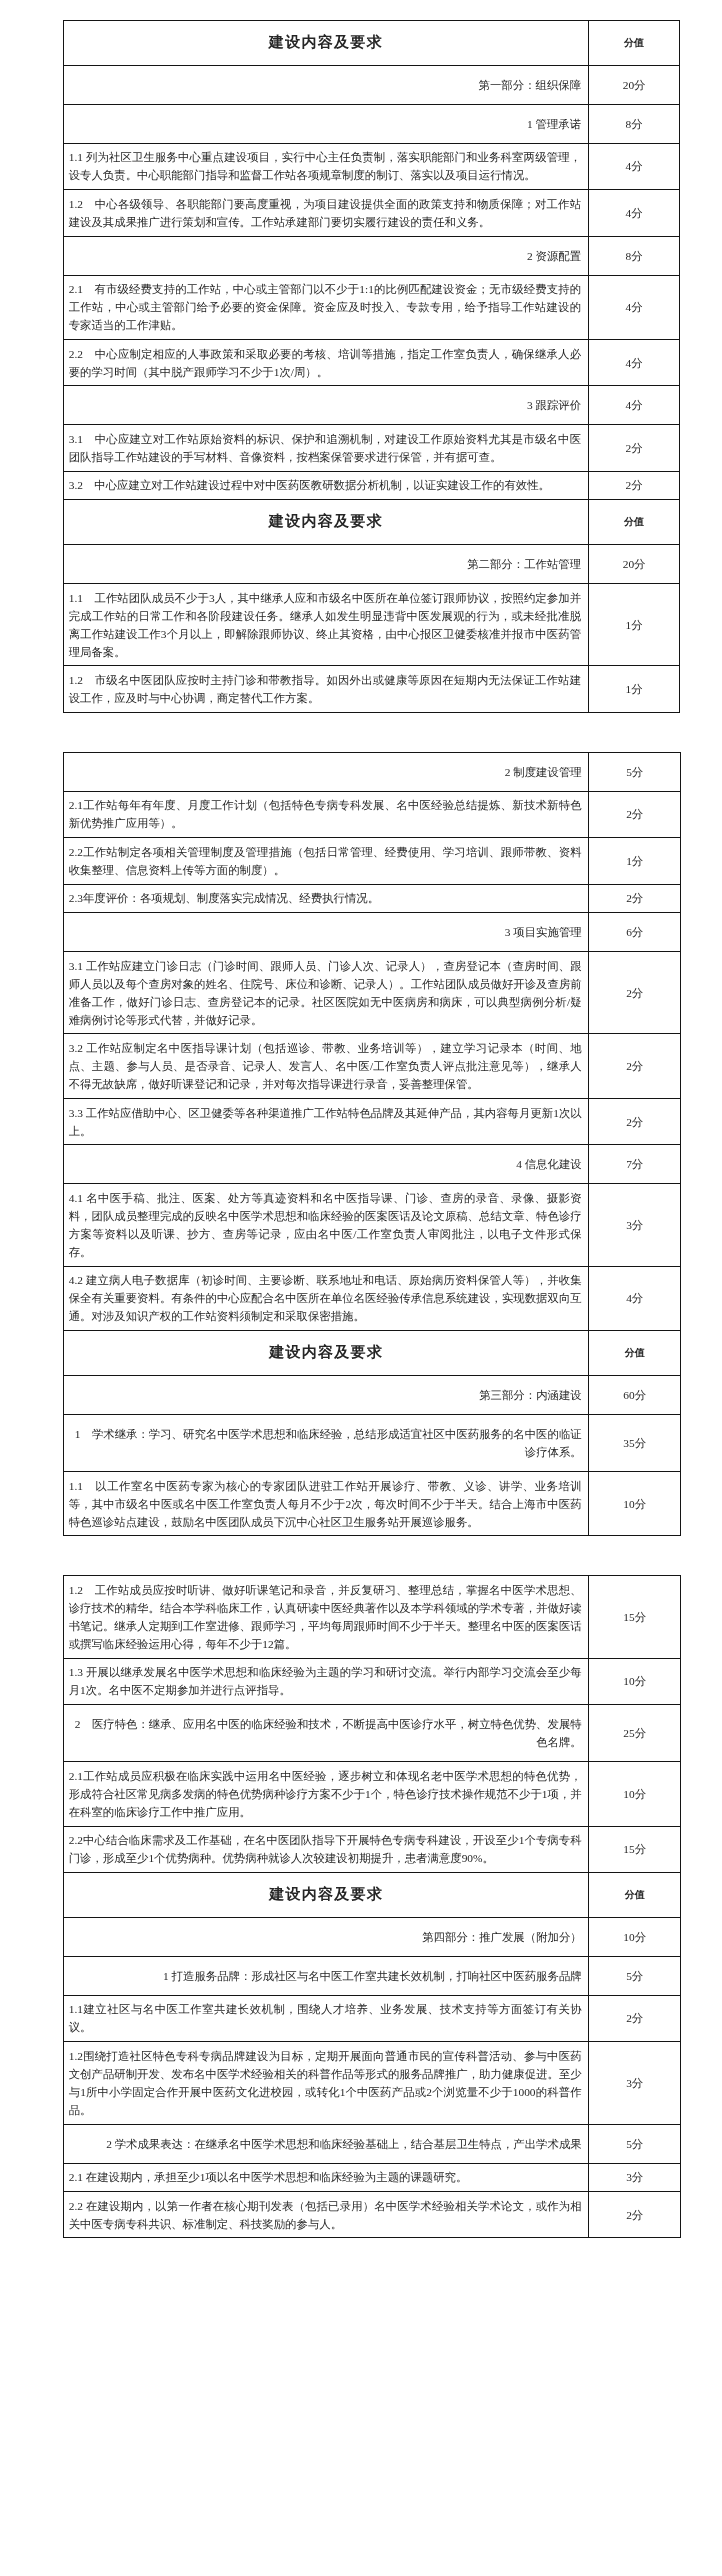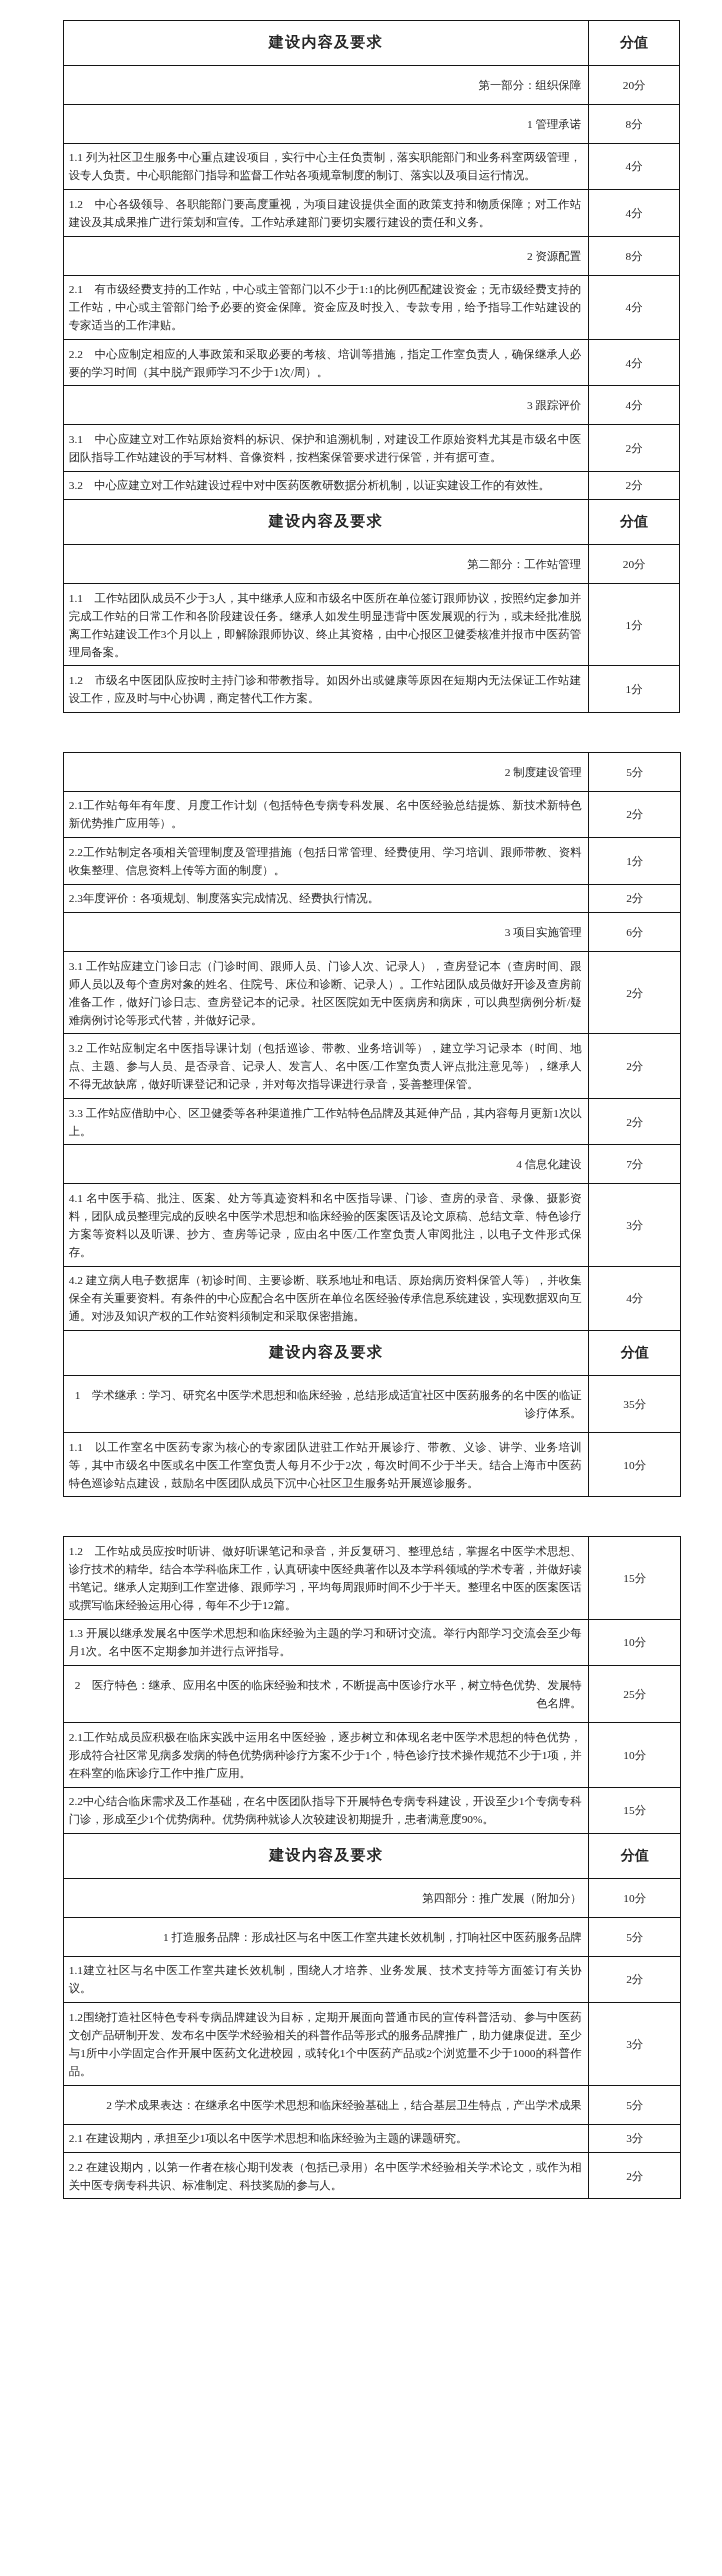--- a/index.html
+++ b/index.html
@@ -50,21 +50,21 @@
   }
   tr.row-head td.content {
     text-align: center;
     font-weight: bold;
     font-size: 15px;
     padding: 10px 5.4px;
     letter-spacing: 1.3px;
   }
   tr.row-head td.score {
     font-weight: bold;
-    font-size: 14px;
+    font-size: 10px;
   }
   tr.row-part td.content,
   tr.row-section td.content {
     font-weight: normal;
     padding-top: 10px;
     padding-bottom: 10px;
     text-align: right;
   }
 </style>
 </head>
@@ -179,20 +179,24 @@
     <td class="cell score">3分</td>
   </tr>
         <tr class="row-item">
     <td class="cell content">4.2 建立病人电子数据库（初诊时间、主要诊断、联系地址和电话、原始病历资料保管人等），并收集保全有关重要资料。有条件的中心应配合名中医所在单位名医经验传承信息系统建设，实现数据双向互通。对涉及知识产权的工作站资料须制定和采取保密措施。</td>
     <td class="cell score">4分</td>
   </tr>
         <tr class="row-head">
     <td class="cell content">建设内容及要求</td>
     <td class="cell score">分值</td>
   </tr>
+        <tr class="row-part">
+    <td class="cell content">第三部分：内涵建设</td>
+    <td class="cell score">60分</td>
+  </tr>
         <tr class="row-section">
     <td class="cell content">1　学术继承：学习、研究名中医学术思想和临床经验，总结形成适宜社区中医药服务的名中医的临证诊疗体系。</td>
     <td class="cell score">35分</td>
   </tr>
         <tr class="row-item">
     <td class="cell content">1.1　以工作室名中医药专家为核心的专家团队进驻工作站开展诊疗、带教、义诊、讲学、业务培训等，其中市级名中医或名中医工作室负责人每月不少于2次，每次时间不少于半天。结合上海市中医药特色巡诊站点建设，鼓励名中医团队成员下沉中心社区卫生服务站开展巡诊服务。</td>
     <td class="cell score">10分</td>
   </tr>
       </tbody>
   </table>

